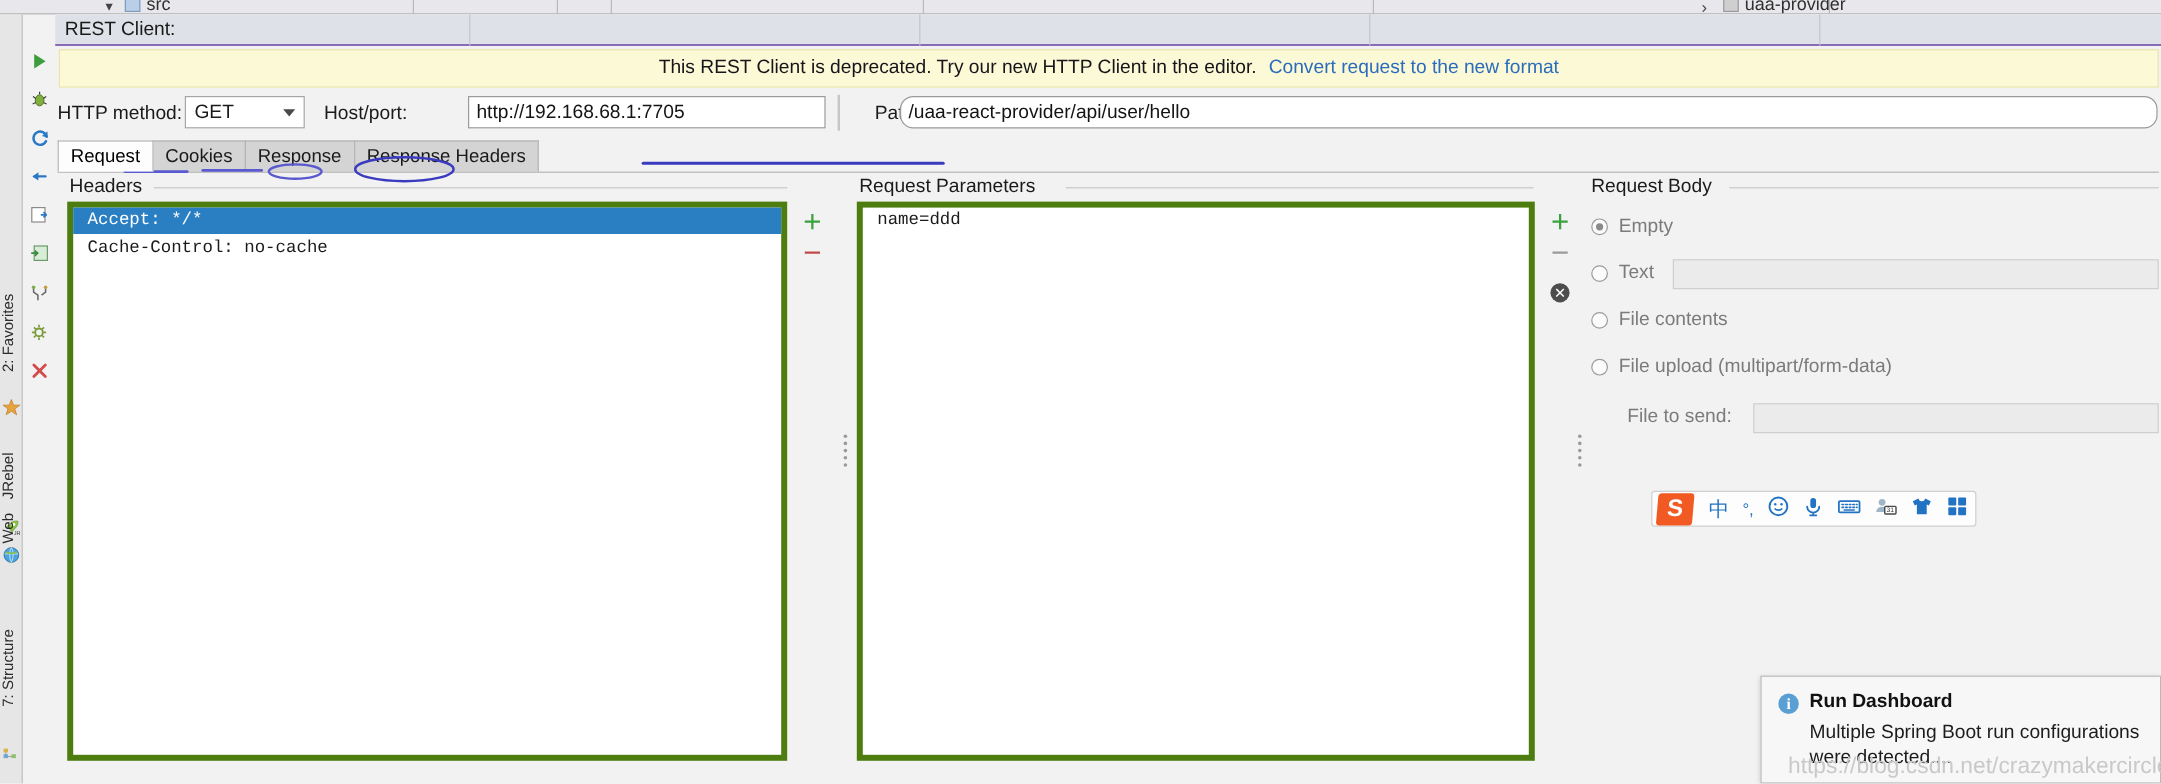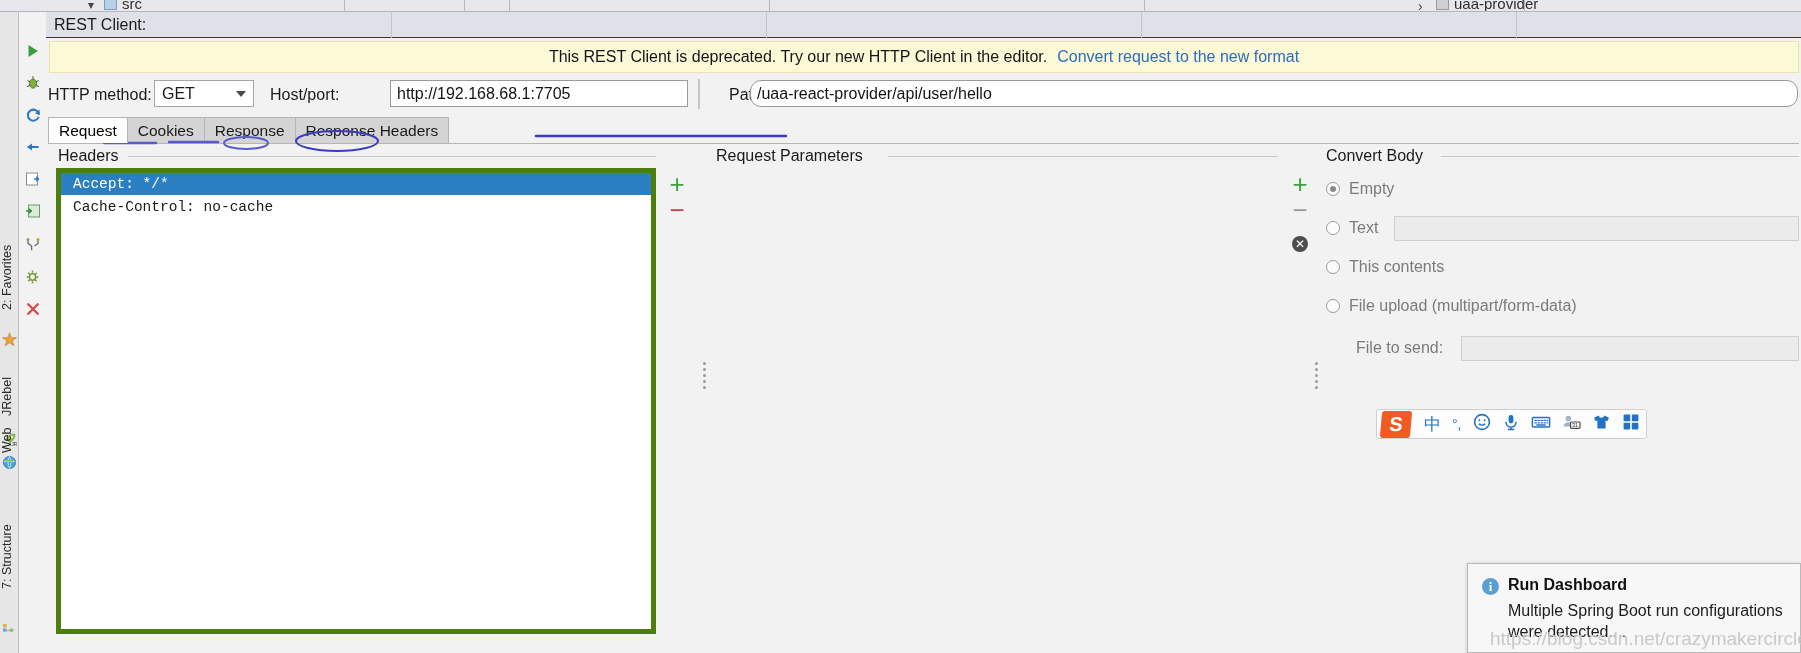--- a/index.html
+++ b/index.html
@@ -399,20 +399,23 @@
         <i></i>
           <i></i>
           <i></i>
           <i></i>
           <i></i>
       </div>
 
       <div class="sect-title" style="left:670px;">Request Parameters</div>
       <div class="sect-rule" style="left:842px;width:390px;"></div>
 
+      <div class="listbox" style="left:668px;width:565px;top:24px;height:466px;">
+        <div class="mono hdr-line" style="top:3px;color:#1a1a1a;">name=ddd</div>
+      </div>
 
       <div class="sidebtns" style="left:1239px;top:26px;height:110px;">
         <div class="sidebtn" style="top:0;">
           <span class="plus-ico">+</span>
         </div>
         <div class="sidebtn" style="top:26px;">
           <span class="minus-gray">−</span>
         </div>
         <div class="sidebtn" style="top:60px;">
           <span class="clear-ico">✕</span>
@@ -420,37 +423,37 @@
       </div>
 
       <div class="splitter" style="left:1267px;top:215px;height:40px;">
         <i></i>
           <i></i>
           <i></i>
           <i></i>
           <i></i>
       </div>
 
-      <div class="sect-title" style="left:1280px;">Convert Body</div>
+      <div class="sect-title" style="left:1280px;">Request Body</div>
       <div class="sect-rule" style="left:1395px;width:358px;"></div>
 
       <div class="radio-row" style="left:1280px;top:36px;">
         <span class="radio on"></span>
         <span class="radio-label">Empty</span>
       </div>
 
       <div class="radio-row" style="left:1280px;top:75px;">
         <span class="radio"></span>
         <span class="radio-label">Text</span>
       </div>
       <div class="disabled-field" style="left:1348px;top:72px;width:405px;"></div>
 
       <div class="radio-row" style="left:1280px;top:114px;">
         <span class="radio"></span>
-        <span class="radio-label">This contents</span>
+        <span class="radio-label">File contents</span>
       </div>
 
       <div class="radio-row" style="left:1280px;top:153px;">
         <span class="radio"></span>
         <span class="radio-label">File upload (multipart/form-data)</span>
       </div>
 
       <div class="radio-label" style="position:absolute;left:1310px;top:195px;">File to send:</div>
       <div class="disabled-field" style="left:1415px;top:192px;width:338px;"></div>
 

